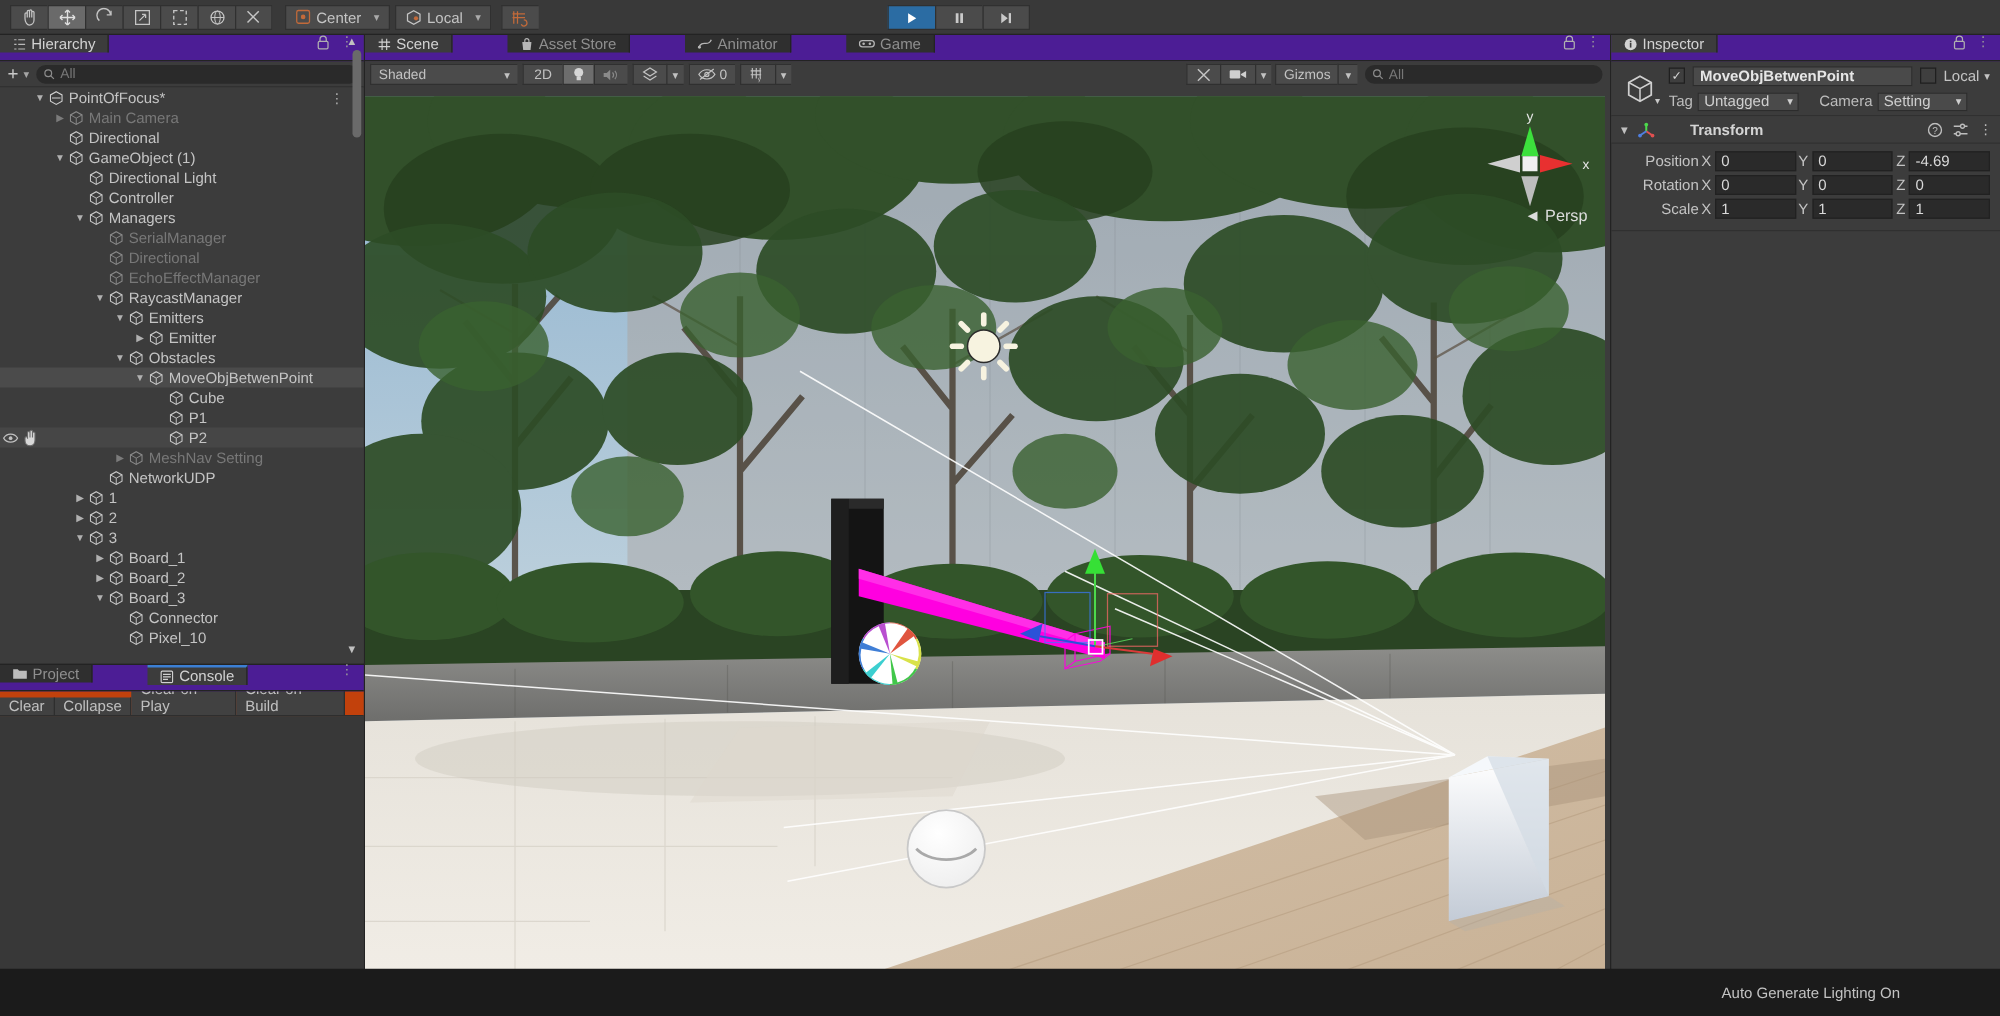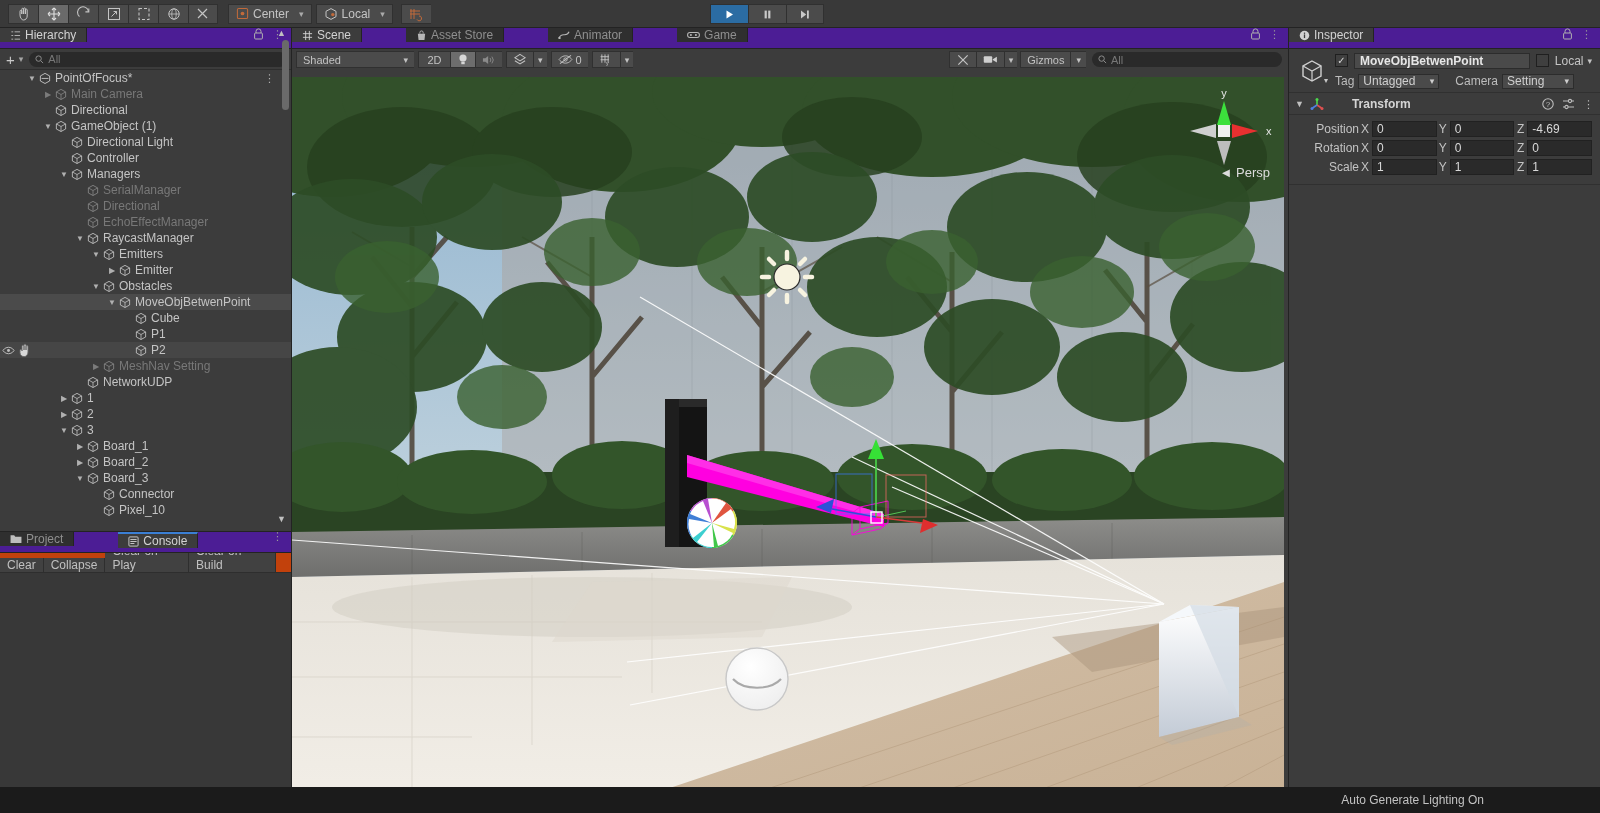--- a/index.html
+++ b/index.html
@@ -197,23 +197,23 @@
     color: #d9d9d9; font-size: 12px; padding: 0 4px; display: flex; align-items: center;
   }
   .add-comp-wrap { padding: 10px 48px; }
   .add-comp {
     height: 19px; background: #585858; border: 1px solid #303030; border-radius: 2px;
     display: flex; align-items: center; justify-content: center; color: #dcdcdc; font-size: 12px;
   }
 
   
   .statusbar {
-    position: absolute; left: 0; bottom: 0; width: 1600px; height: 26px;
+    position: absolute; left: 0; bottom: 0; width: 1600px; height: 38px;
     background: #1b1b1b; display: flex; align-items: center; justify-content: flex-end;
-    padding-right: 116px; color: #c2c2c2; font-size: 12px;
+    padding-right: 80px; color: #c2c2c2; font-size: 12px;
   }
 
   
   .scene-gizmo { position: absolute; right: 10px; top: 8px; width: 100px; height: 110px; }
   .persp-label { position: absolute; right: 14px; top: 88px; color: #dcdcdc; font-size: 13px; }
 
   svg { display: block; }
 </style>
 </head>
 <body>

